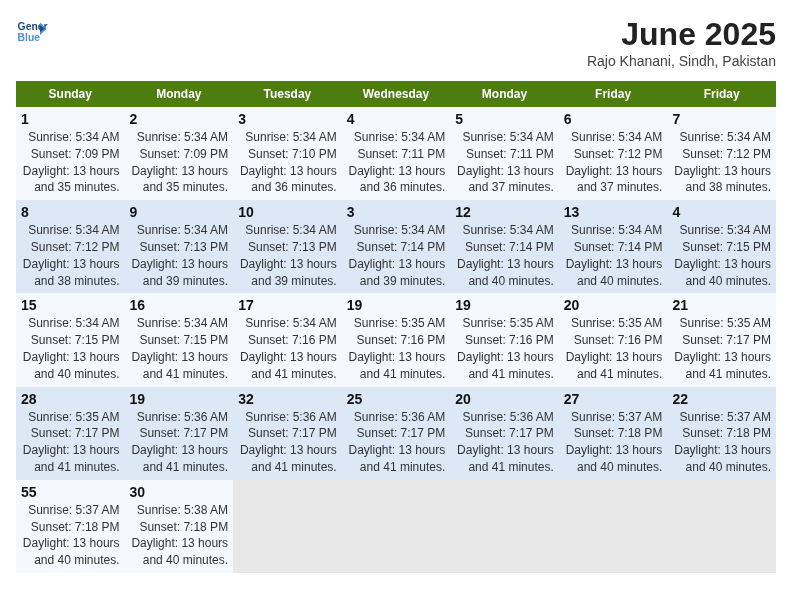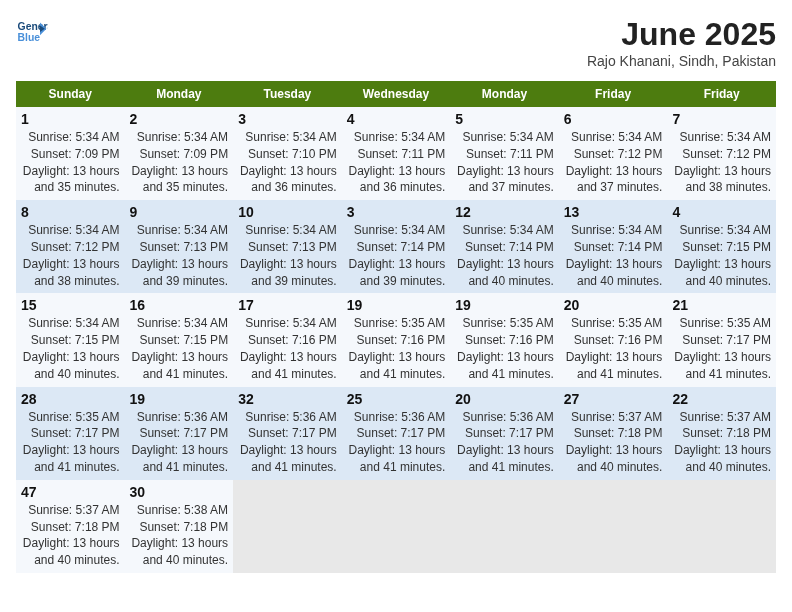--- a/index.html
+++ b/index.html
@@ -228,21 +228,21 @@
           <span class="day-num">27</span>
           <div class="day-info">Sunrise: 5:37 AM<br>Sunset: 7:18 PM<br>Daylight: 13 hours and 40 minutes.</div>
         </td>
         <td>
           <span class="day-num">22</span>
           <div class="day-info">Sunrise: 5:37 AM<br>Sunset: 7:18 PM<br>Daylight: 13 hours and 40 minutes.</div>
         </td>
       </tr>
       <tr>
         <td>
-          <span class="day-num">47</span>
+          <span class="day-num">55</span>
           <div class="day-info">Sunrise: 5:37 AM<br>Sunset: 7:18 PM<br>Daylight: 13 hours and 40 minutes.</div>
         </td>
         <td>
           <span class="day-num">30</span>
           <div class="day-info">Sunrise: 5:38 AM<br>Sunset: 7:18 PM<br>Daylight: 13 hours and 40 minutes.</div>
         </td>
         <td class="empty-cell"></td>
         <td class="empty-cell"></td>
         <td class="empty-cell"></td>
         <td class="empty-cell"></td>

